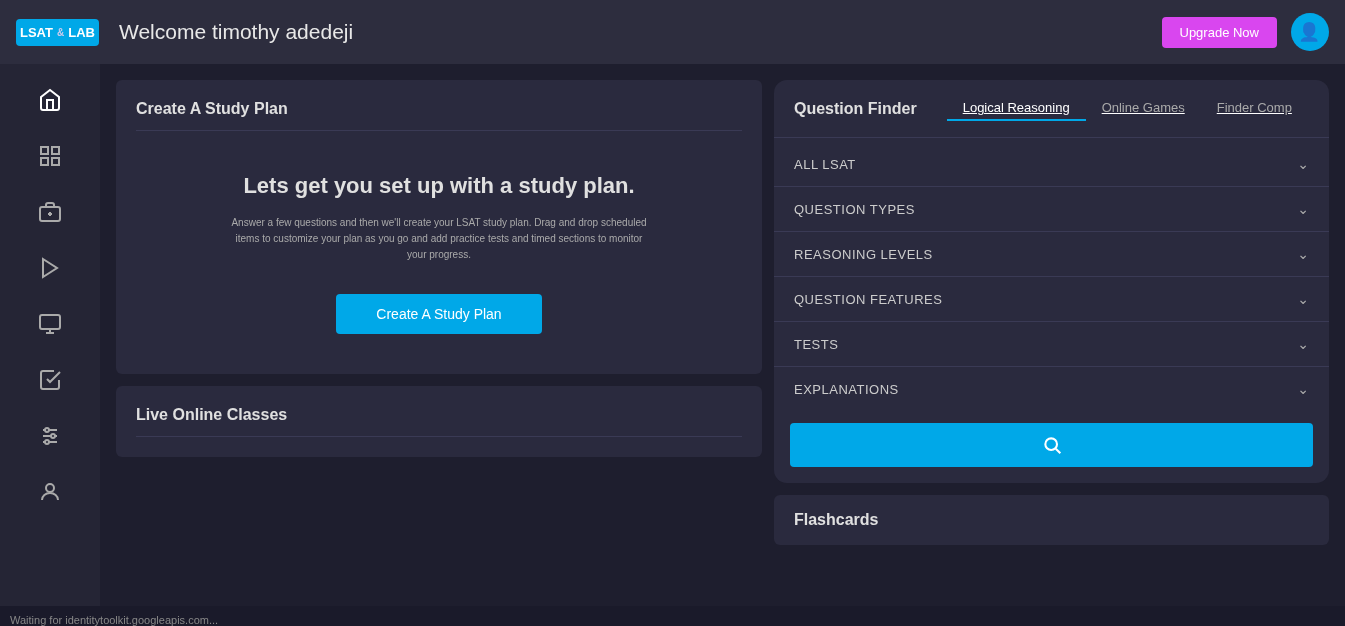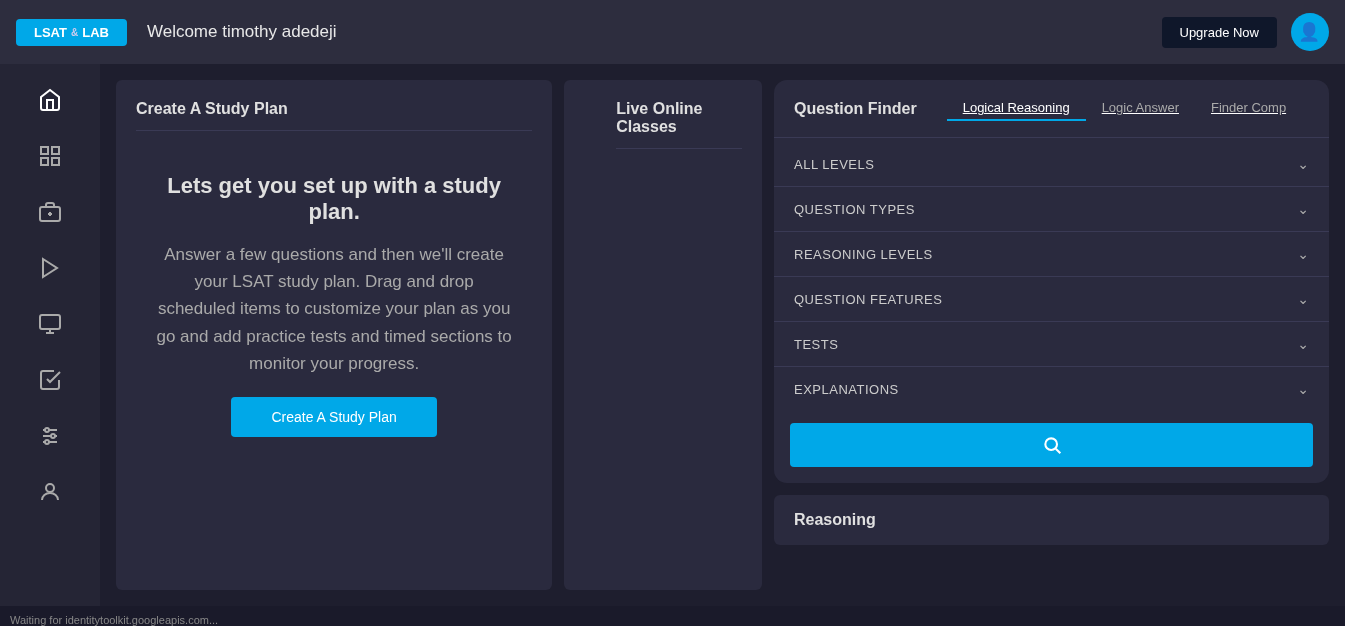--- a/index.html
+++ b/index.html
@@ -9,39 +9,39 @@
     .header {
       background: #2d2d3e;
       height: 64px;
       display: flex;
       align-items: center;
       padding: 0 16px;
       flex-shrink: 0;
     }
     .logo-box {
       background: #00a8e8;
-      padding: 6px 18px;
+      padding: 6px 4px;
       border-radius: 4px;
       font-weight: bold;
       font-size: 13px;
       color: #fff;
       display: flex;
       align-items: center;
       gap: 4px;
       margin-right: 20px;
       white-space: nowrap;
     }
     .logo-ampersand { font-size: 10px; color: #cce; }
     .header-title {
-      font-size: 17px;
+      font-size: 21px;
       color: #e8e8e8;
       flex: 1;
     }
     .upgrade-btn {
-      background: #0f172a;
+      background: #d946ef;
       color: #fff;
       border: none;
       padding: 8px 18px;
       border-radius: 4px;
       font-size: 13px;
       cursor: pointer;
       margin-right: 14px;
     }
     .avatar-circle {
       width: 38px;
@@ -94,21 +94,21 @@
       gap: 12px;
       padding: 16px;
       overflow: hidden;
       background: #1e1e2e;
     }
 
     
     .left-panel {
       flex: 1;
       display: flex;
-      flex-direction: row;
+      flex-direction: column;
       gap: 12px;
       overflow-y: auto;
     }
 
     .card {
       background: #2a2a3e;
       border-radius: 6px;
       padding: 20px;
     }
     .card-title {
@@ -128,37 +128,37 @@
       text-align: center;
       justify-content: center;
     }
     .study-plan-headline {
       font-size: 22px;
       font-weight: bold;
       color: #e0e0e0;
       margin-bottom: 16px;
     }
     .study-plan-desc {
-      font-size: 17px;
+      font-size: 10px;
       color: #aaa;
       line-height: 1.6;
       max-width: 420px;
-      margin-bottom: 20px;
+      margin-bottom: 31px;
     }
     .create-btn {
       background: #00a8e8;
       color: #fff;
       border: none;
       padding: 12px 40px;
       border-radius: 4px;
       font-size: 14px;
       cursor: pointer;
     }
 
-    .live-classes-card .card-title { margin-bottom: 0; margin-left: 32px; }
+    .live-classes-card .card-title { margin-bottom: 0; }
 
     
     .right-panel {
       width: 555px;
       flex-shrink: 0;
       display: flex;
       flex-direction: column;
       gap: 12px;
       overflow-y: auto;
     }
@@ -359,28 +359,28 @@
 
     </div>
 
     <div class="right-panel">
 
       <div class="question-finder-card">
         <div class="qf-header">
           <span class="qf-title">Question Finder</span>
           <div class="qf-tabs">
             <div class="qf-tab active">Logical Reasoning</div>
-            <div class="qf-tab">Logic Answer</div>
+            <div class="qf-tab">Online Games</div>
             <div class="qf-tab">Finder Comp</div>
           </div>
         </div>
 
         <div class="qf-filters">
           <div class="filter-row">
-            <span class="filter-label">ALL LEVELS</span>
+            <span class="filter-label">ALL LSAT</span>
             <span class="chevron-down">⌄</span>
           </div>
           <div class="filter-row">
             <span class="filter-label">QUESTION TYPES</span>
             <span class="chevron-down">⌄</span>
           </div>
           <div class="filter-row">
             <span class="filter-label">REASONING LEVELS</span>
             <span class="chevron-down">⌄</span>
           </div>
@@ -400,21 +400,21 @@
 
         <button class="search-btn">
           <svg width="20" height="20" viewBox="0 0 24 24" fill="none" stroke="white" stroke-width="2.5">
               <circle cx="11" cy="11" r="7"></circle>
               <line x1="16.5" y1="16.5" x2="22" y2="22"></line>
             </svg>
         </button>
       </div>
 
       <div class="flashcards-card">
-        <div class="flashcards-title">Reasoning</div>
+        <div class="flashcards-title">Flashcards</div>
       </div>
 
     </div>
   </div>
 </div>
 
 <div class="status-bar">
   <span>Waiting for identitytoolkit.googleapis.com...</span>
 </div>
 

